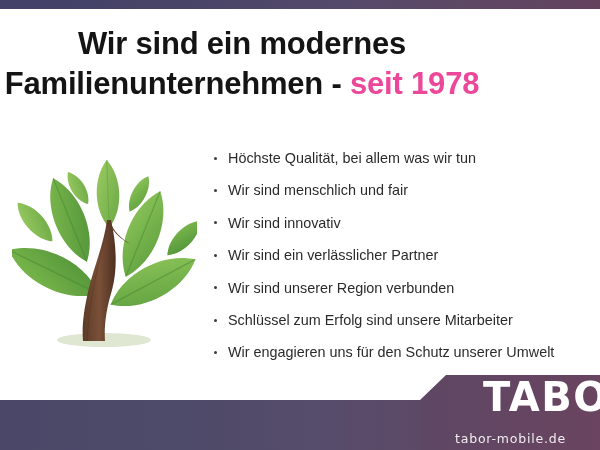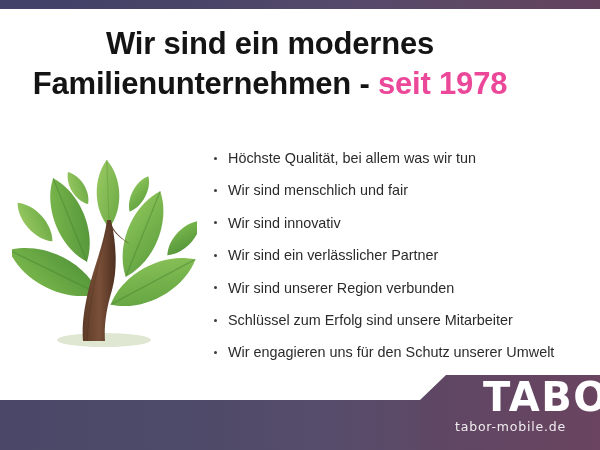--- a/index.html
+++ b/index.html
@@ -19,21 +19,20 @@
     background:linear-gradient(90deg,#43406a 0%,#474467 28%,#55496b 58%,#5e4763 80%,#63425e 100%);
   }
 
   
   #headline{
     position:absolute;left:0;top:24px;width:484px;
     text-align:center;
     font-size:31px;line-height:40px;font-weight:bold;
     color:#141414;letter-spacing:-0.2px;
     white-space:nowrap;
-    margin-left:28px;
   }
   #headline .ln{display:block;}
   #headline .accent{color:#ec4899;}
 
   
   #bullets{
     position:absolute;left:212px;top:142px;width:390px;
     list-style:none;margin:0;padding:0;
   }
   #bullets li{
@@ -66,21 +65,21 @@
   #logo-plate svg{display:block;}
   #logo-text{
     position:absolute;left:455px;top:381px;width:145px;
     color:#ffffff;
     font-size:40px;line-height:32px;font-weight:bold;
     letter-spacing:1.5px;
     font-family:"DejaVu Sans", sans-serif;
     margin-left:28px;
   }
   #logo-sub{
-    position:absolute;left:455px;top:420px;width:145px;
+    position:absolute;left:455px;top:432px;width:145px;
     color:#f0ecef;
     font-size:12.5px;line-height:14px;
     letter-spacing:0.8px;
     font-family:"DejaVu Sans", sans-serif;
   }
 </style>
 </head>
 <body>
 
 <div id="slide">

